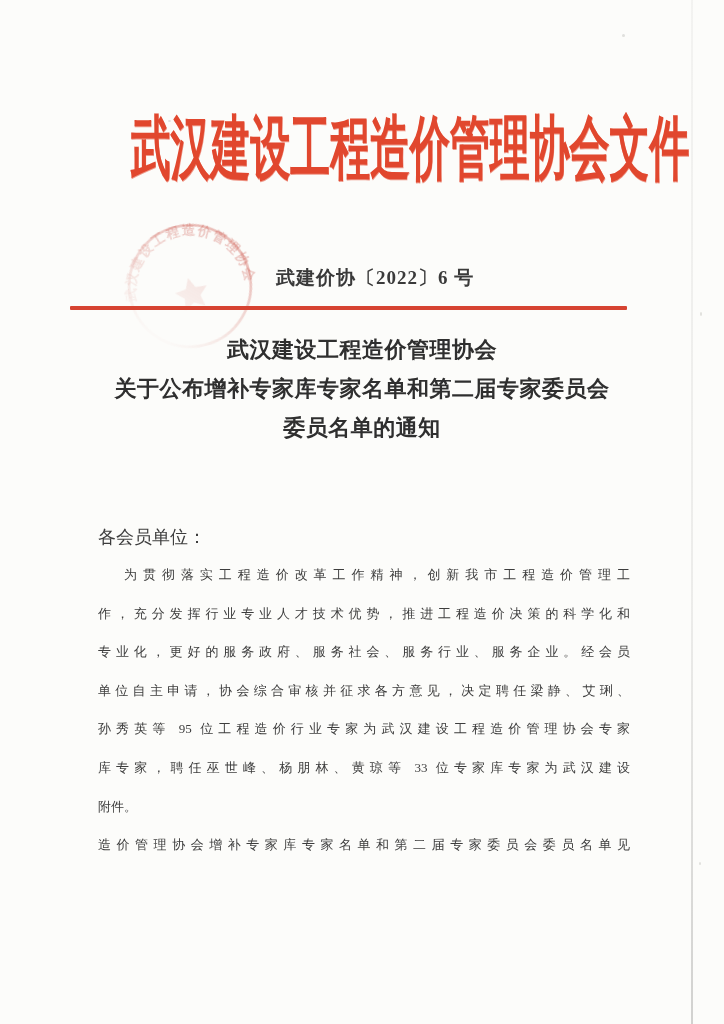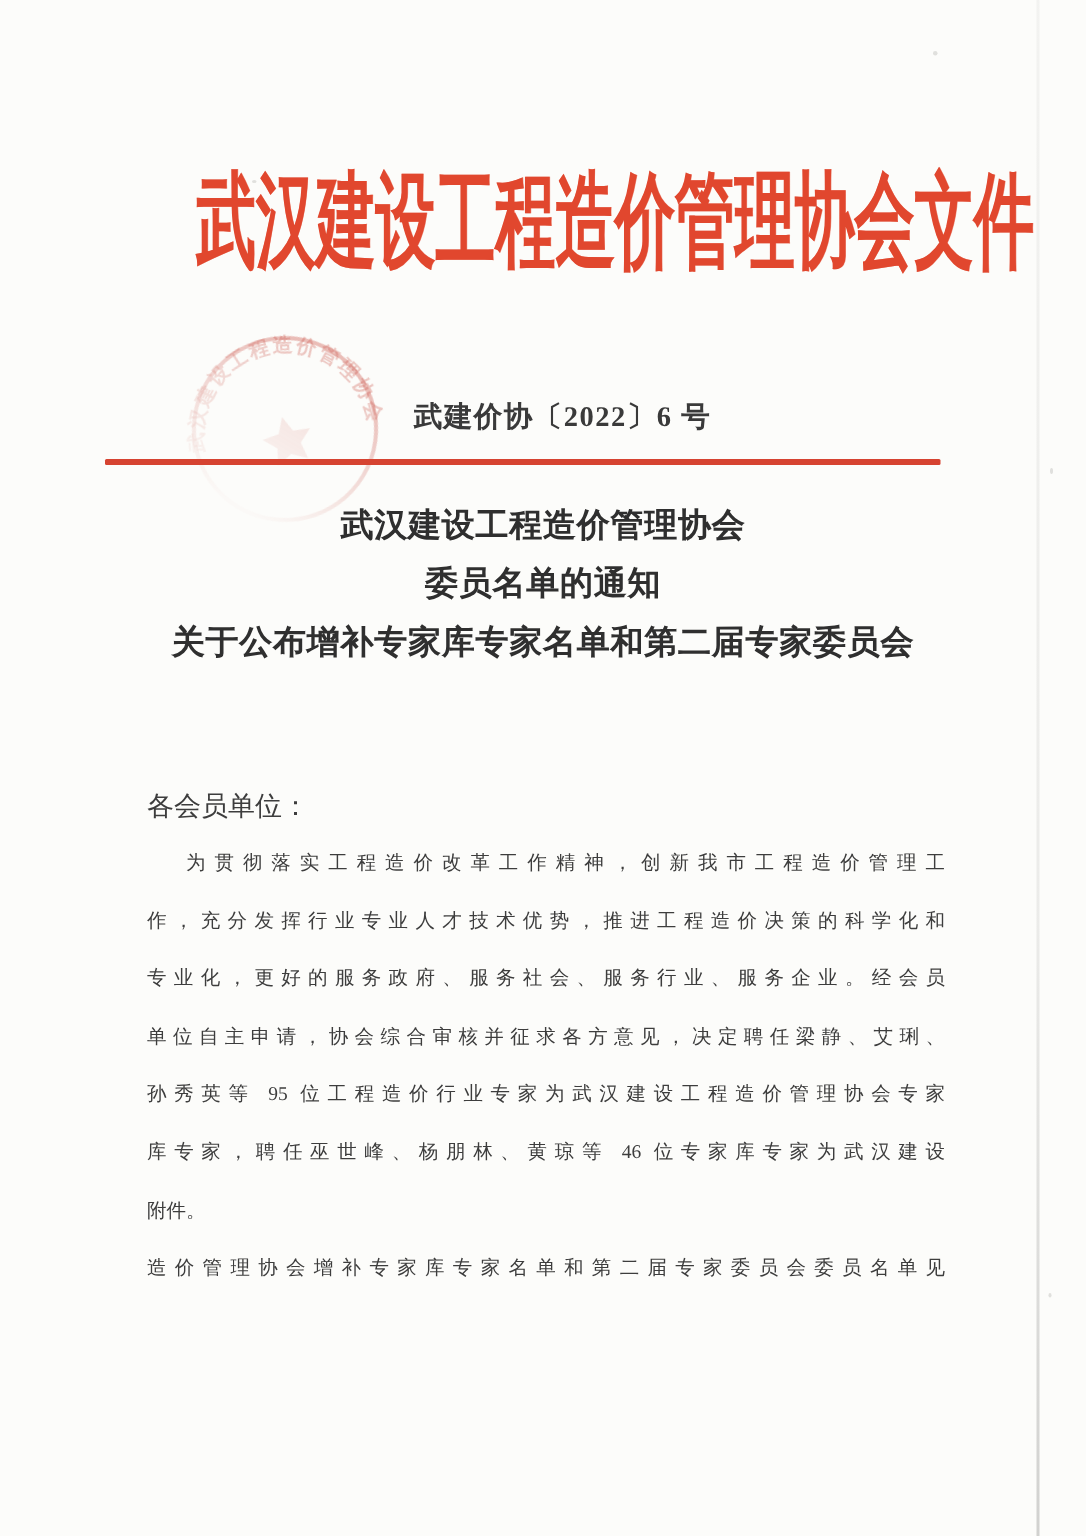--- a/index.html
+++ b/index.html
@@ -163,33 +163,33 @@
     </text>
     <polygon points="68,60 72.8,70.2 83.8,71.4 75.8,79 78,90 68,84.6 58,90 60.2,79 52.2,71.4 63.2,70.2" fill="rgba(197,60,48,0.18)"></polygon>
   </svg>
 
   <div class="doc-number">武建价协〔2022〕6 号</div>
 
   <div class="red-rule"></div>
 
   <div class="notice-title">
     <div>武汉建设工程造价管理协会</div>
+    <div>关于公布增补专家库专家名单和第二届专家委员会</div>
     <div>委员名单的通知</div>
-    <div>关于公布增补专家库专家名单和第二届专家委员会</div>
   </div>
 
   <div class="salutation">各会员单位：</div>
 
   <div class="body-text">
     <div class="body-line indent">为贯彻落实工程造价改革工作精神，创新我市工程造价管理工</div>
     <div class="body-line">作，充分发挥行业专业人才技术优势，推进工程造价决策的科学化和</div>
     <div class="body-line">专业化，更好的服务政府、服务社会、服务行业、服务企业。经会员</div>
     <div class="body-line">单位自主申请，协会综合审核并征求各方意见，决定聘任梁静、艾琍、</div>
     <div class="body-line">孙秀英等 95 位工程造价行业专家为武汉建设工程造价管理协会专家</div>
-    <div class="body-line">库专家，聘任巫世峰、杨朋林、黄琼等 46 位专家库专家为武汉建设</div>
+    <div class="body-line">库专家，聘任巫世峰、杨朋林、黄琼等 33 位专家库专家为武汉建设</div>
     <div class="body-line no-stretch">附件。</div>
     <div class="body-line">造价管理协会增补专家库专家名单和第二届专家委员会委员名单见</div>
   </div>
 
   <div class="scan-edge-line"></div>
   <div class="speck speck-1"></div>
   <div class="speck speck-2"></div>
   <div class="speck speck-3"></div>
   <div class="speck speck-4"></div>
 

